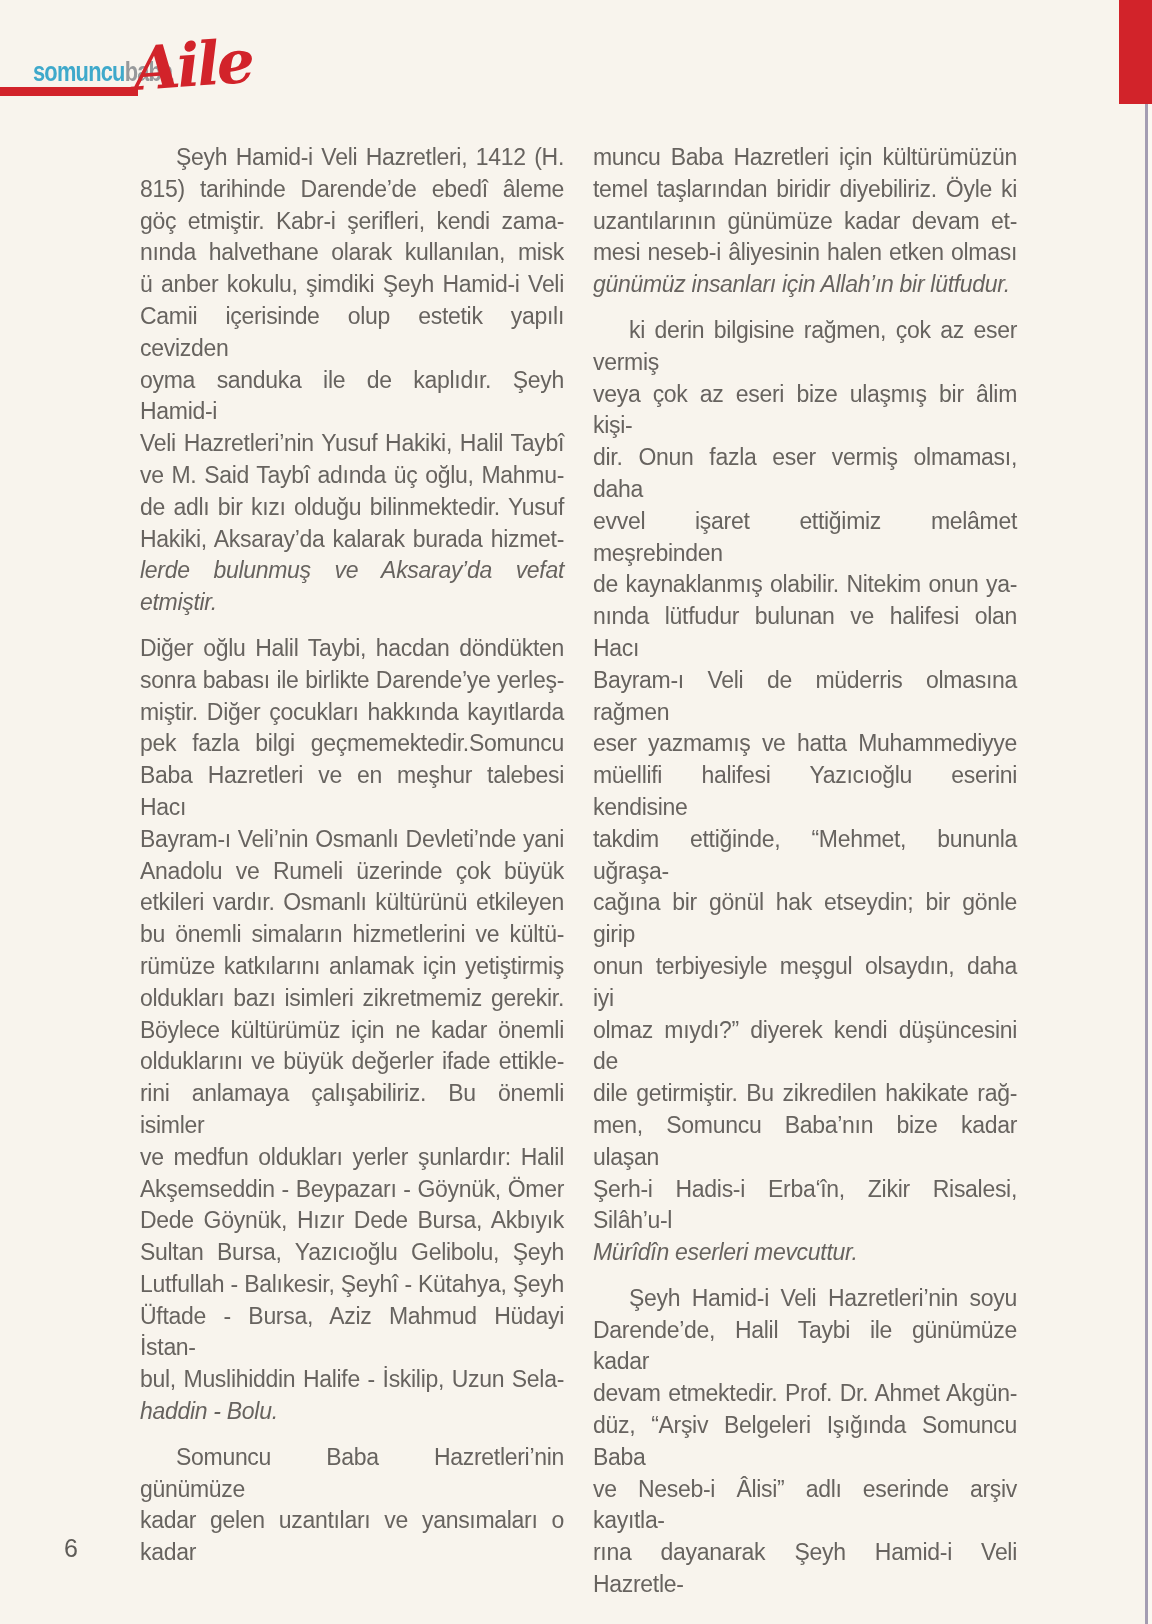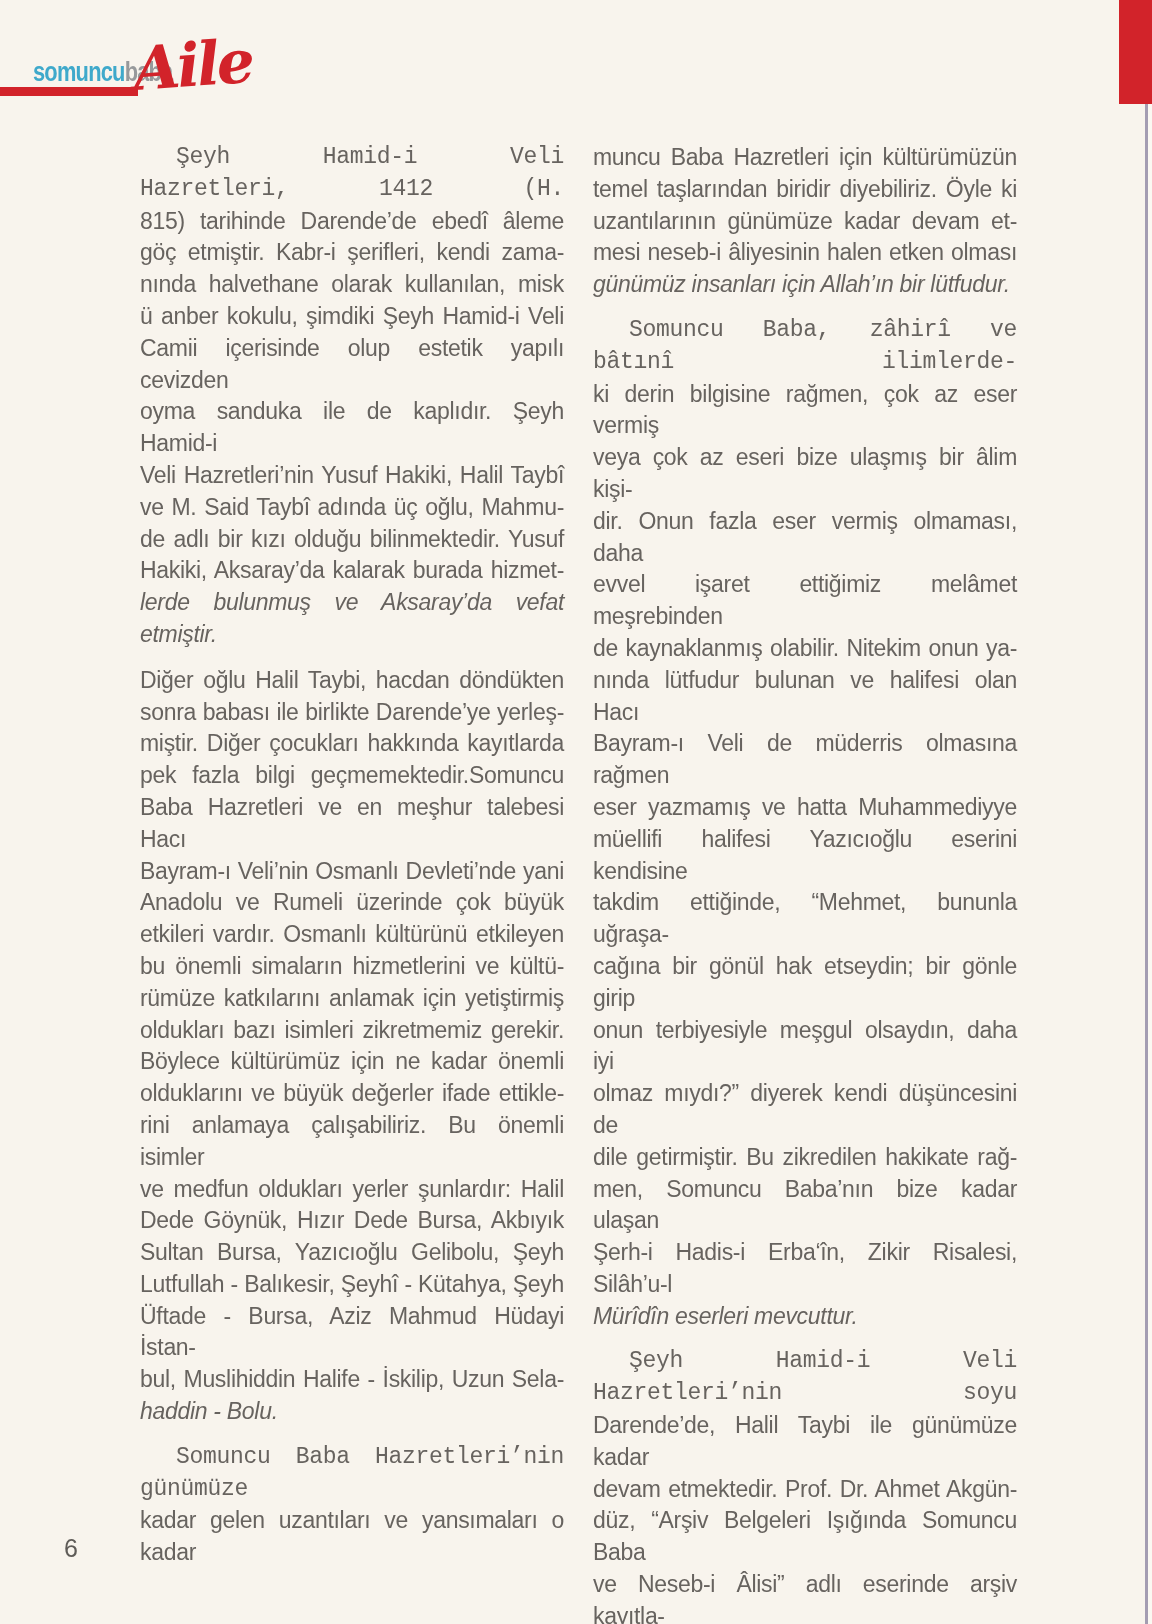--- a/index.html
+++ b/index.html
@@ -48,21 +48,21 @@
     transform:rotate(-4deg);transform-origin:left bottom;
     z-index:2;
   }
   
   .columns{
     position:absolute;left:140px;top:142px;width:877px;
     display:flex;gap:29px;
   }
   .col{width:424px;}
   .para{margin:0 0 14px 0;}
-  .para.indent .line:first-child{text-indent:36px;font-family:Liberation Mono, monospace;}
+  .para.indent .line:first-child{text-indent:36px;}
   .line{
     font-size:23px;
     line-height:31.8px;
     letter-spacing:-0.3px;
     color:#67635f;
     text-align:justify;
     text-align-last:justify;
     white-space:normal;
   }
   .line.last{text-align-last:left;font-style:italic;}
@@ -112,20 +112,21 @@
           <div class="line">Bayram-ı Veli’nin Osmanlı Devleti’nde yani</div>
           <div class="line">Anadolu ve Rumeli üzerinde çok büyük</div>
           <div class="line">etkileri vardır. Osmanlı kültürünü etkileyen</div>
           <div class="line">bu önemli simaların hizmetlerini ve kültü-</div>
           <div class="line">rümüze katkılarını anlamak için yetiştirmiş</div>
           <div class="line">oldukları bazı isimleri zikretmemiz gerekir.</div>
           <div class="line">Böylece kültürümüz için ne kadar önemli</div>
           <div class="line">olduklarını ve büyük değerler ifade ettikle-</div>
           <div class="line">rini anlamaya çalışabiliriz. Bu önemli isimler</div>
           <div class="line">ve medfun oldukları yerler şunlardır: Halil</div>
+          <div class="line">Akşemseddin - Beypazarı - Göynük, Ömer</div>
           <div class="line">Dede Göynük, Hızır Dede Bursa, Akbıyık</div>
           <div class="line">Sultan Bursa, Yazıcıoğlu Gelibolu, Şeyh</div>
           <div class="line">Lutfullah - Balıkesir, Şeyhî - Kütahya, Şeyh</div>
           <div class="line">Üftade - Bursa, Aziz Mahmud Hüdayi İstan-</div>
           <div class="line">bul, Muslihiddin Halife - İskilip, Uzun Sela-</div>
           <div class="line last">haddin - Bolu.</div>
         </div>
         <div class="para indent">
           <div class="line">Somuncu Baba Hazretleri’nin günümüze</div>
           <div class="line">kadar gelen uzantıları ve yansımaları o kadar</div>
@@ -133,21 +134,20 @@
       </div>
     <div class="col" id="col-right">
         <div class="para">
           <div class="line">muncu Baba Hazretleri için kültürümüzün</div>
           <div class="line">temel taşlarından biridir diyebiliriz. Öyle ki</div>
           <div class="line">uzantılarının günümüze kadar devam et-</div>
           <div class="line">mesi neseb-i âliyesinin halen etken olması</div>
           <div class="line last">günümüz insanları için Allah’ın bir lütfudur.</div>
         </div>
         <div class="para indent">
-          <div class="line">Somuncu Baba, zâhirî ve bâtınî ilimlerde-</div>
           <div class="line">ki derin bilgisine rağmen, çok az eser vermiş</div>
           <div class="line">veya çok az eseri bize ulaşmış bir âlim kişi-</div>
           <div class="line">dir. Onun fazla eser vermiş olmaması, daha</div>
           <div class="line">evvel işaret ettiğimiz melâmet meşrebinden</div>
           <div class="line">de kaynaklanmış olabilir. Nitekim onun ya-</div>
           <div class="line">nında lütfudur bulunan ve halifesi olan Hacı</div>
           <div class="line">Bayram-ı Veli de müderris olmasına rağmen</div>
           <div class="line">eser yazmamış ve hatta Muhammediyye</div>
           <div class="line">müellifi halifesi Yazıcıoğlu eserini kendisine</div>
           <div class="line">takdim ettiğinde, “Mehmet, bununla uğraşa-</div>

